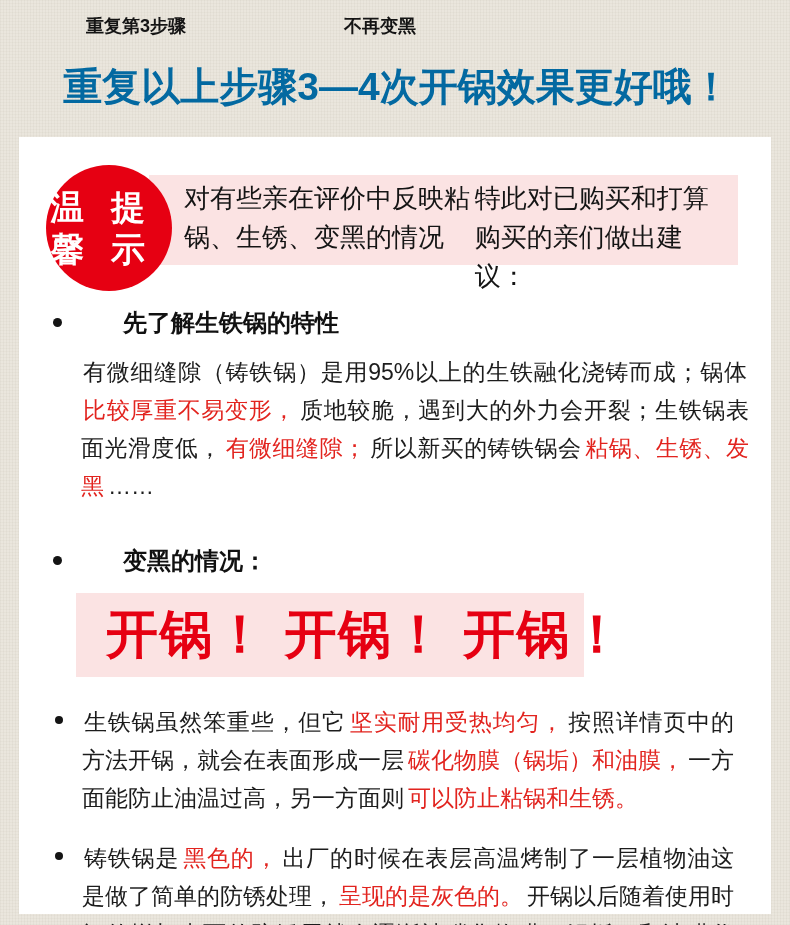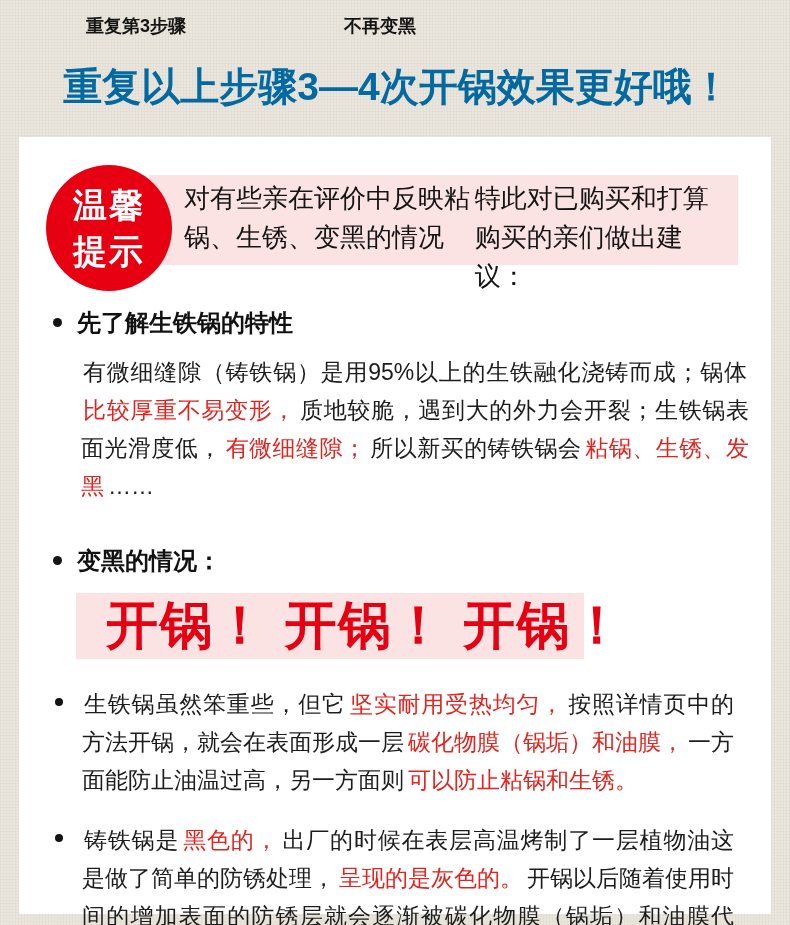--- a/index.html
+++ b/index.html
@@ -25,43 +25,43 @@
   }
   .card{
     margin:24px 17px 0 13px;height:777px;background:var(--card);
     padding:28px 33px 0 27px;
   }
   
   .notice-row{position:relative;height:126px;}
   .badge{
     position:absolute;left:0;top:0;width:126px;height:126px;border-radius:50%;
     background:var(--accent);color:#fff;z-index:2;
-    display:flex;flex-direction:column;align-items:center;justify-content:center;
+    display:flex;align-items:center;justify-content:center;
     font-size:34px;font-weight:bold;line-height:42px;letter-spacing:2px;
   }
   .notice-box{
     position:absolute;left:103px;top:10px;right:0;height:90px;z-index:1;
     background:var(--pink);
     display:flex;justify-content:center;
     padding-left:33px;font-size:26px;line-height:39px;color:#141414;
   }
   
-  .sec-head{display:flex;align-items:center;margin-top:12px;}
+  .sec-head{display:flex;align-items:center;margin-top:12px;gap:46px;}
   .dot{width:9px;height:9px;border-radius:50%;background:#141414;flex:none;}
   .sec-head .dot{margin-left:5px;margin-right:13px;}
   .sec-title-text{font-size:24px;font-weight:bold;color:#111;}
   .sec-body{
     font-size:23px;line-height:38px;color:#1c1c1c;width:672px;
     text-align:justify;text-justify:inter-ideograph;
   }
   .s1-body{margin:8px 0 0 33px;}
   .red{color:var(--red_text);}
   .sec2{margin-top:34px;}
   .highlight-box{
-    margin:12px 0 0 30px;width:508px;height:66px;background:var(--pink);
+    margin:12px 0 0 30px;width:508px;height:84px;background:var(--pink);
     display:flex;align-items:center;padding-left:28px;
   }
   .highlight-text{
     font-size:52px;font-weight:bold;color:var(--accent);
     letter-spacing:2px;white-space:nowrap;
   }
   .para-row{display:flex;align-items:flex-start;}
   .para-row .dot{width:8px;height:8px;margin:15px 17px 0 7px;}
   .row3{margin-top:22px;}
   .row4{margin-top:14px;}

